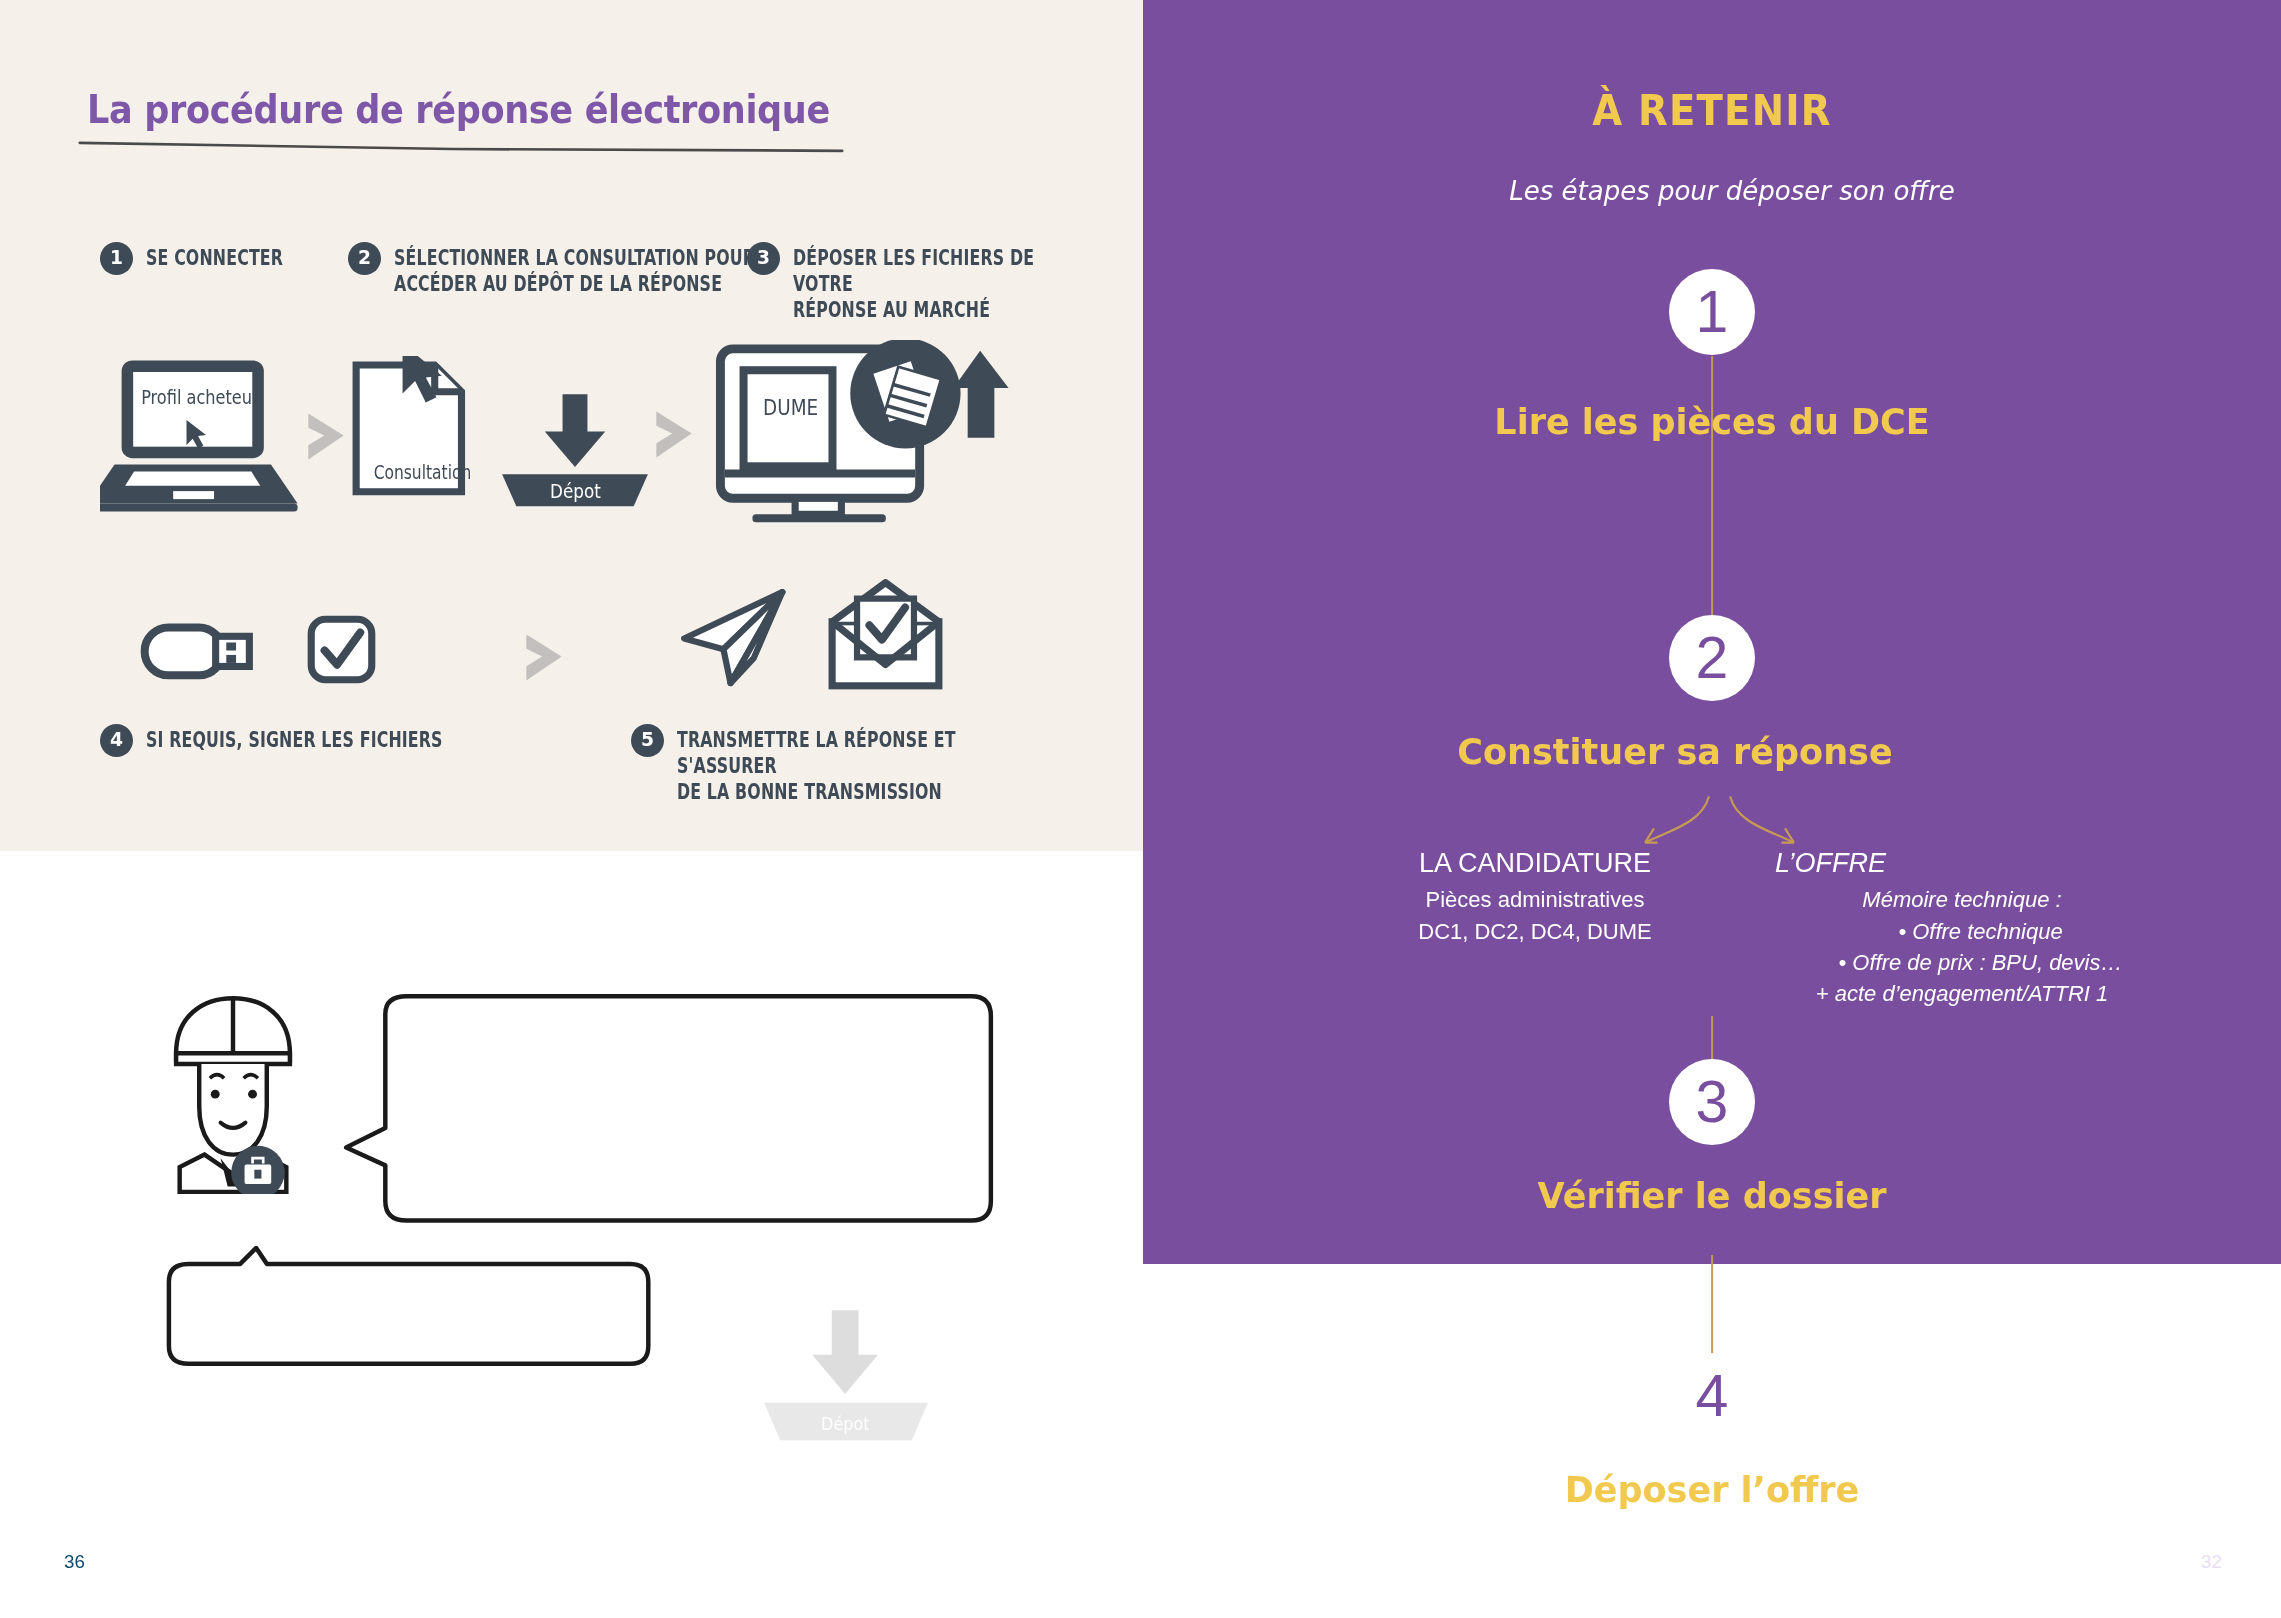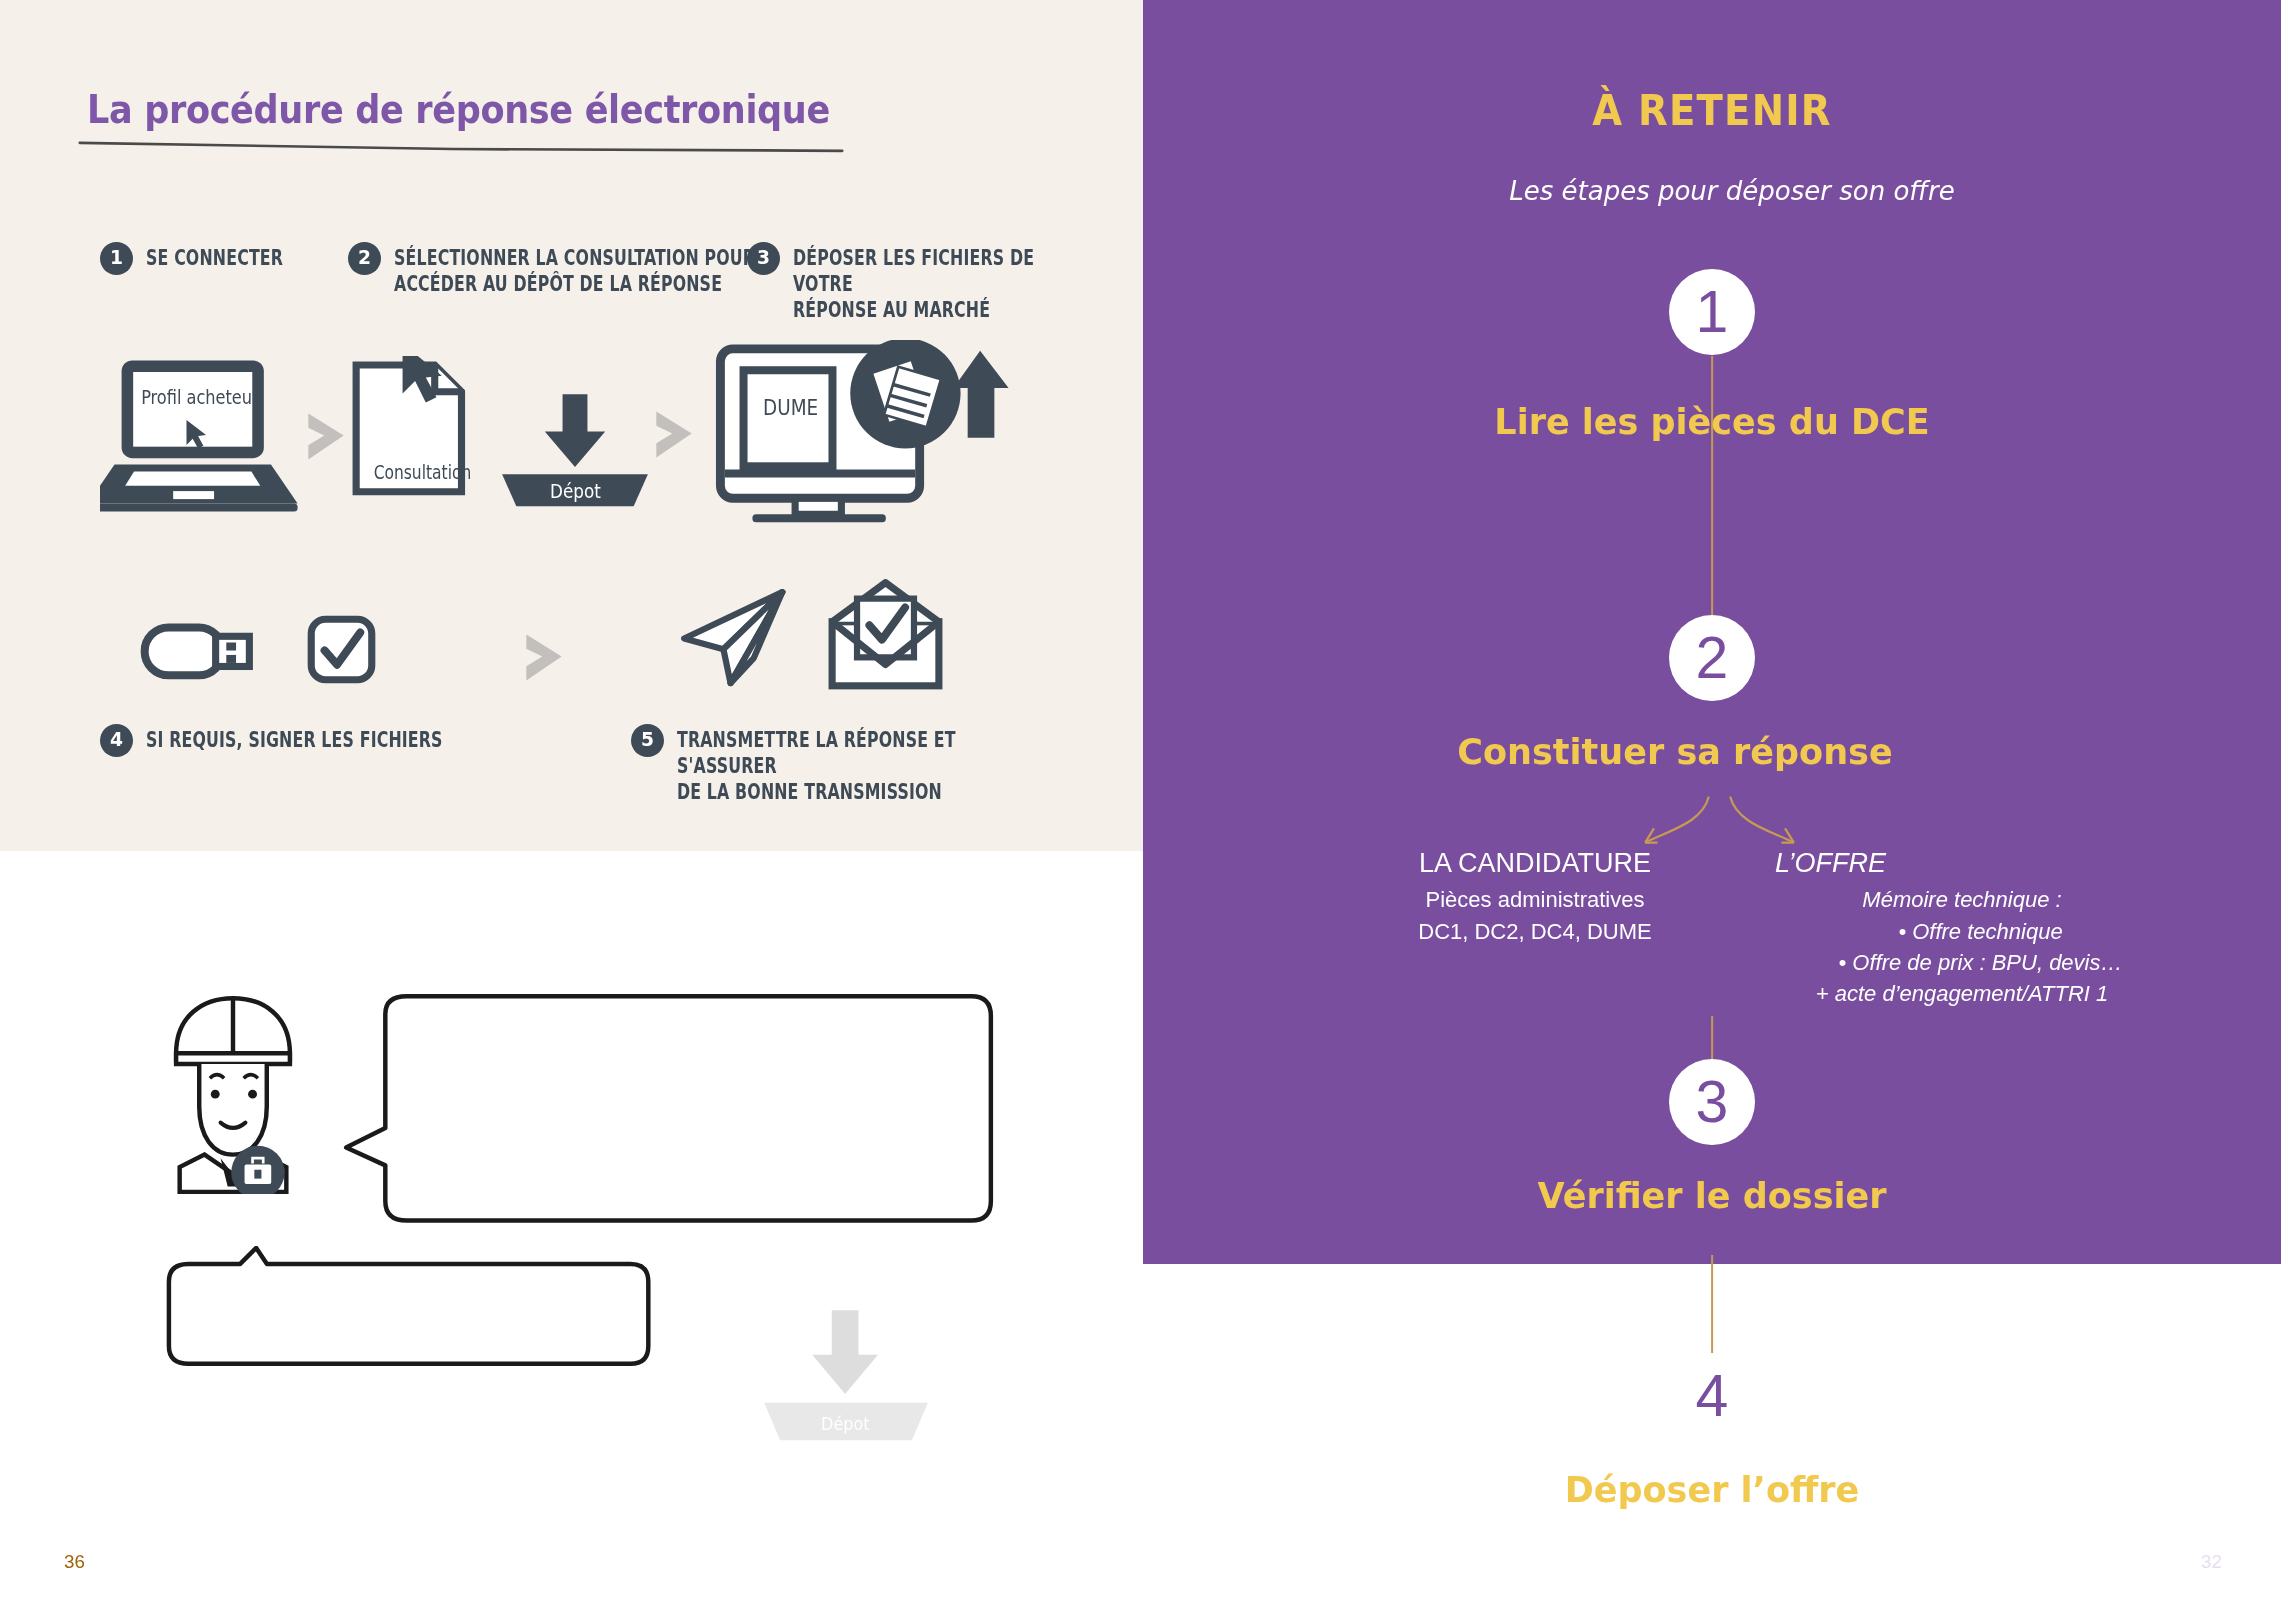--- a/index.html
+++ b/index.html
@@ -53,21 +53,21 @@
   
   .bubble-text{
     font-family:"DejaVu Sans","Liberation Sans",sans-serif;
     font-size:22px;line-height:1.52;color:#111;
   }
   .bubble1-text{position:absolute;left:405px;top:1020px;width:570px;}
   .bubble2-text{position:absolute;left:190px;top:1283px;width:463px;}
 
   .pagenum-left{
     position:absolute;left:64px;top:1551px;
-    font-size:18.7px;color:#a16207;
+    font-size:18.7px;color:#0c4a6e;
     font-family:"Liberation Sans",sans-serif;
   }
 
   
   .right-page{position:absolute;left:1143px;top:0;width:1138px;height:1264px;background:#7a4e9e;}
   .r-title{
     position:absolute;left:0;top:86px;width:1138px;text-align:center;
     font-family:"DejaVu Sans","Liberation Sans",sans-serif;
     font-weight:bold;font-size:42px;letter-spacing:1.3px;color:#f2c94f;
     transform:scaleX(0.92);

